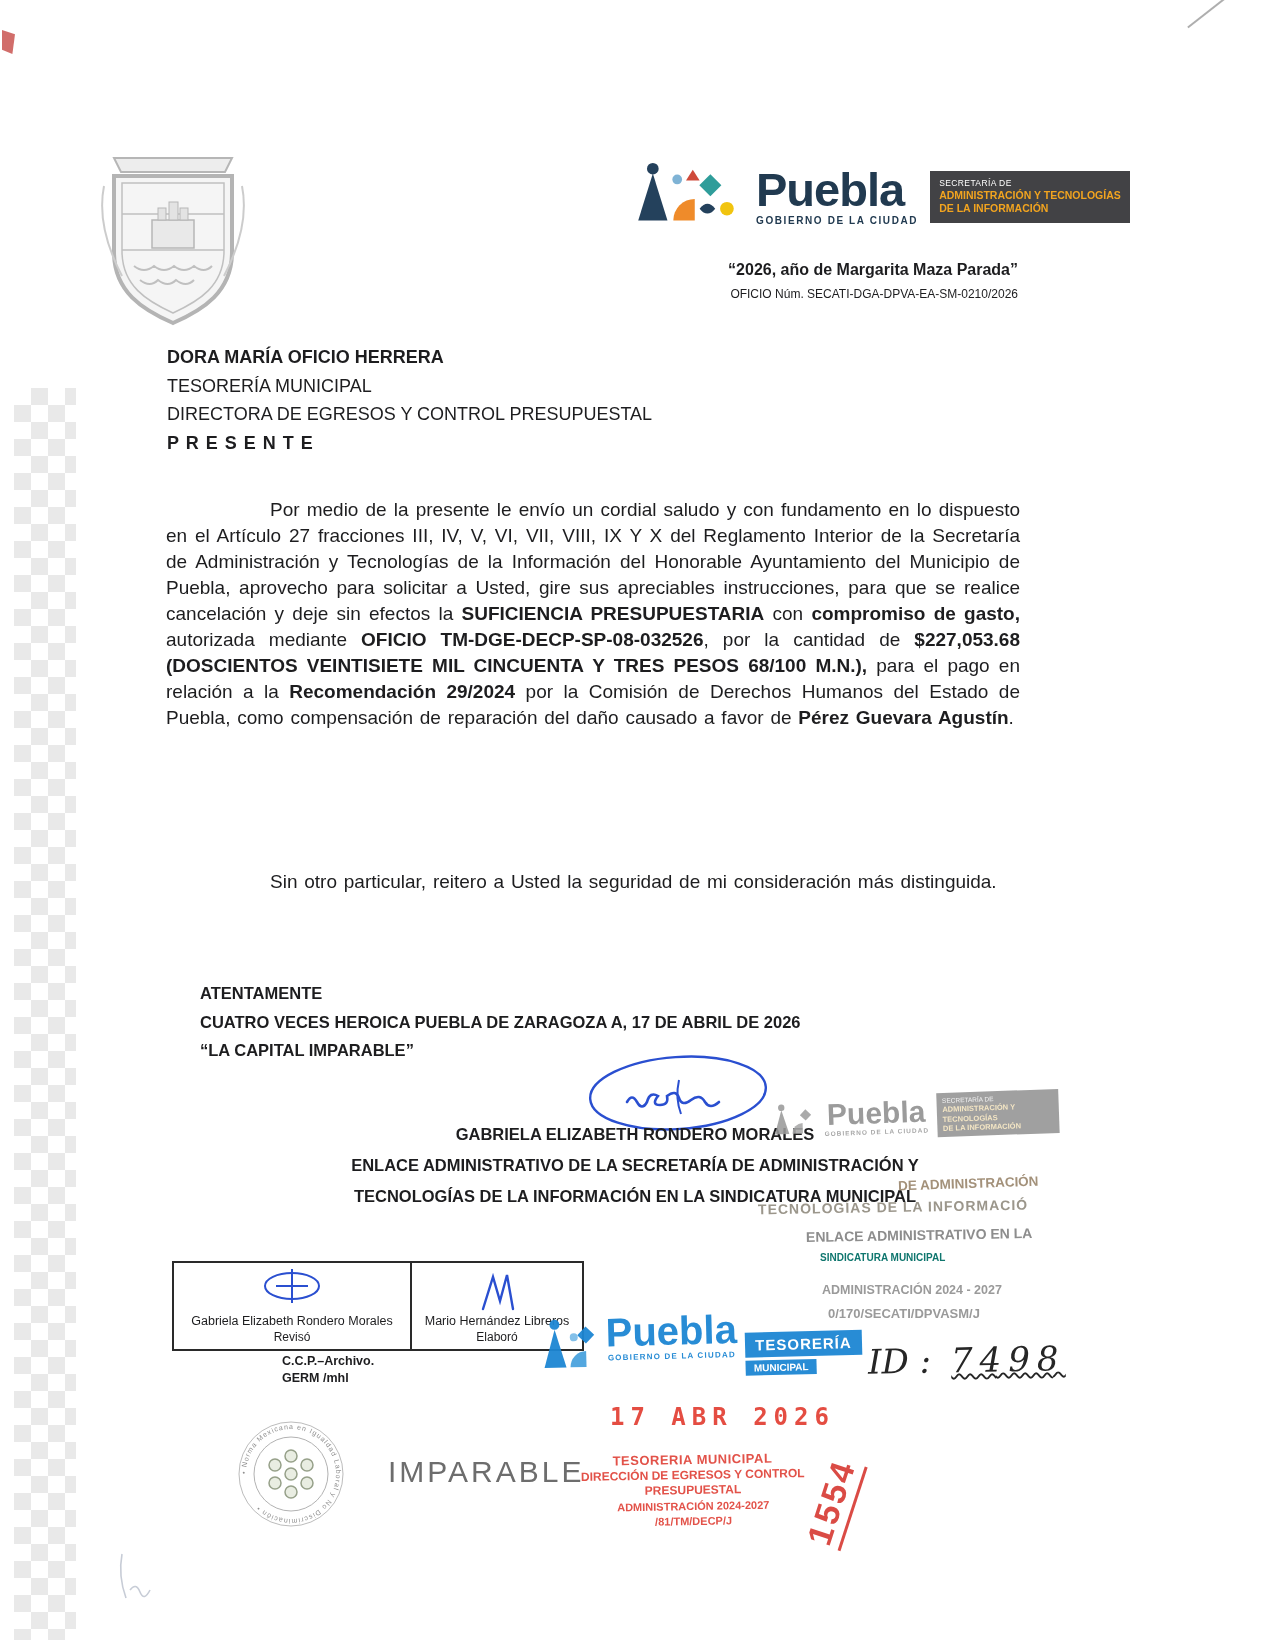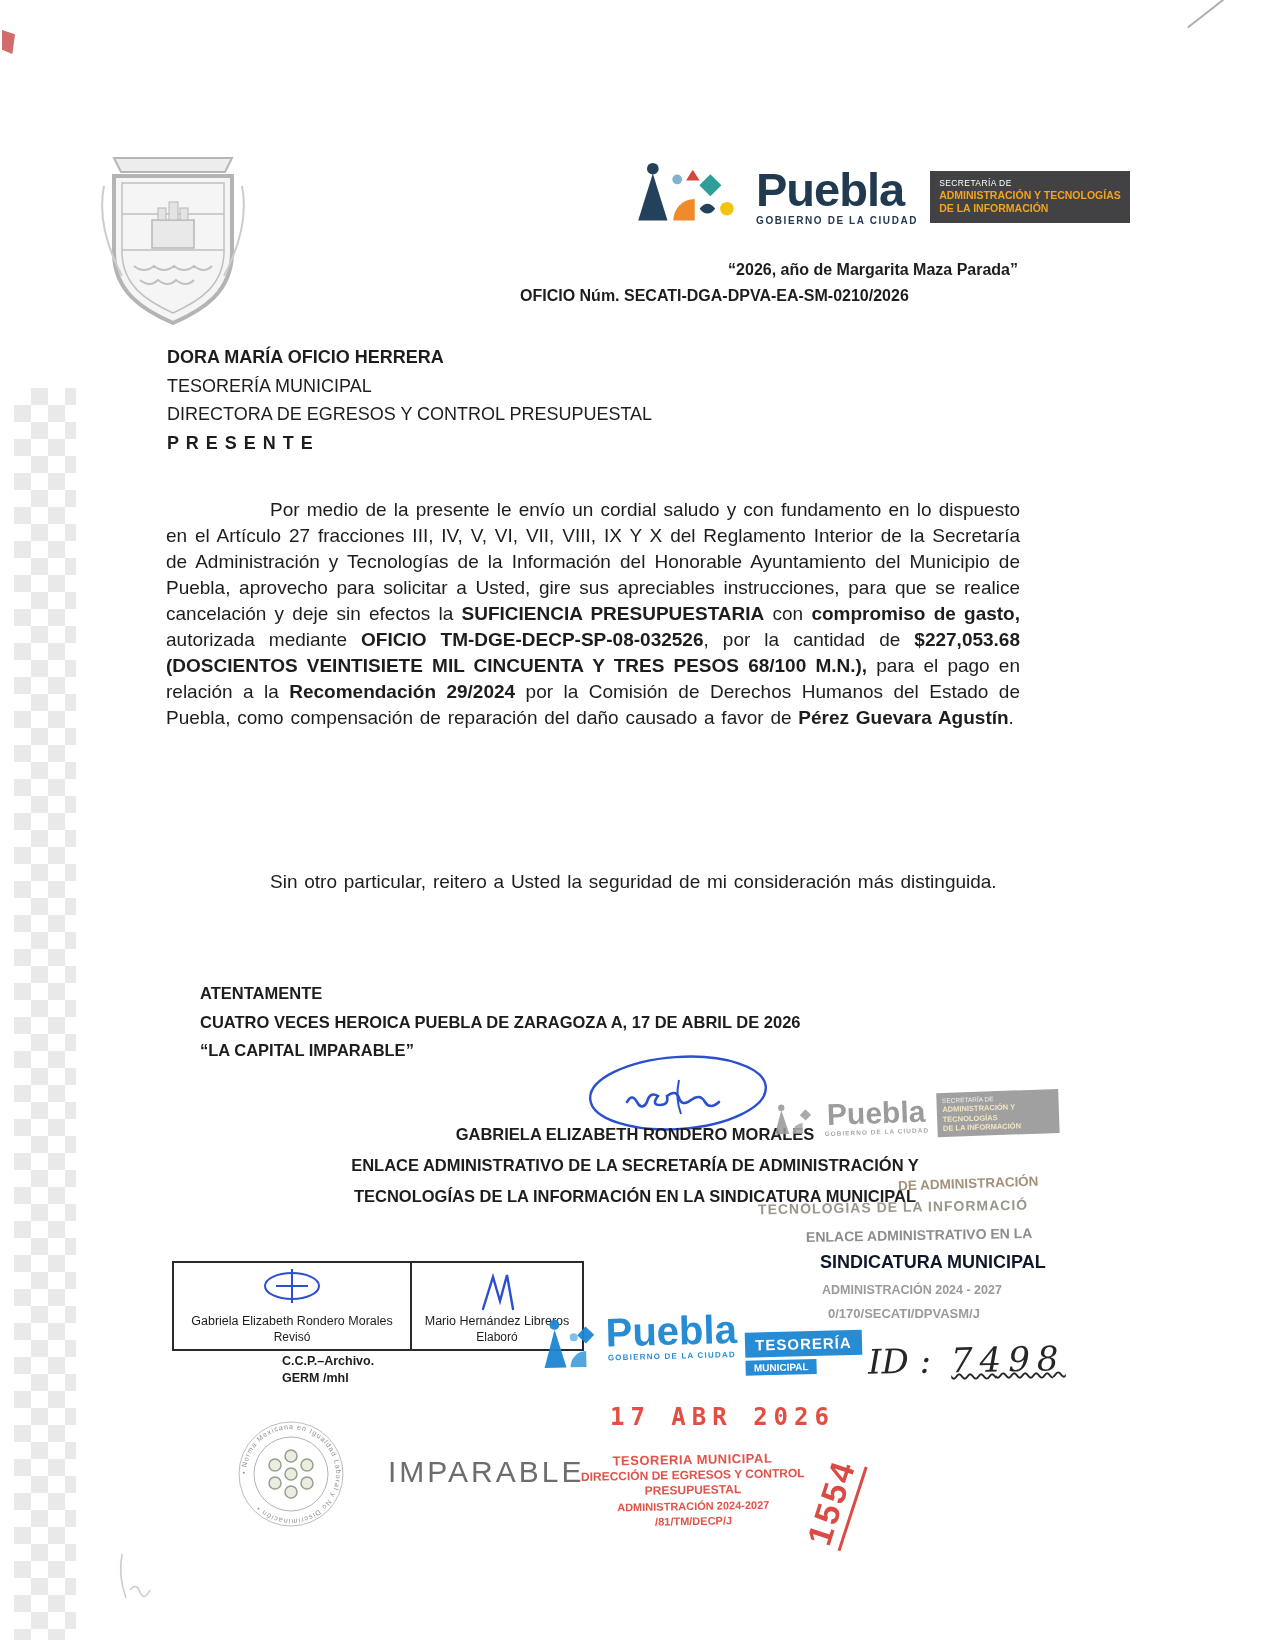--- a/index.html
+++ b/index.html
@@ -26,21 +26,21 @@
 
   
   .hdr{position:absolute;left:626px;top:158px;display:flex;align-items:center;gap:12px}
   .brand{font-size:47px;font-weight:bold;color:#213a50;line-height:.92;letter-spacing:-1px}
   .brand-sub{font-size:10px;font-weight:bold;letter-spacing:1.6px;color:#213a50;margin-top:4px}
   .badge{width:200px;background:#424245;color:#fff;padding:7px 9px;line-height:1.28}
   .badge .l1{font-size:8.5px;letter-spacing:.4px}
   .badge .acc{font-size:10.5px;font-weight:bold;color:#f2a41f}
 
   .quote{position:absolute;left:520px;top:261px;width:498px;text-align:right;font-weight:bold;font-size:16px}
-  .oficio{position:absolute;left:520px;top:287px;width:498px;text-align:left;font-weight:bold;font-size:16px}
+  .oficio{position:absolute;left:520px;top:287px;width:498px;text-align:right;font-weight:normal;font-size:12px}
 
   .addr{position:absolute;left:167px;top:343px;font-size:18px;line-height:28.5px}
   .addr-name{font-weight:bold}
   .presente{font-weight:bold;letter-spacing:1px}
 
   .para{position:absolute;left:166px;width:854px;text-align:justify;font-size:19px;line-height:26px;
         text-indent:104px;word-spacing:1.5px}
   .p1{top:497px}
   .p2{top:869px}
 
@@ -59,21 +59,21 @@
   .sg-brand{font-size:30px;font-weight:bold;color:#8e8e8e;line-height:.9}
   .sg-sub{font-size:6.5px;font-weight:bold;color:#9c9c9c;letter-spacing:1px;margin-top:2px}
   .sg-badge{background:#939393;color:#f3f3f3;padding:4px 6px;width:122px;line-height:1.25}
   .sg-badge .l1{font-size:6.5px}
   .sg-badge .acc{font-size:7.5px;font-weight:bold;color:#f3e3bd}
 
   .faded{position:absolute;font-weight:bold;white-space:nowrap}
   .f0{left:898px;top:1176px;color:#a3917a;font-size:13.5px;transform:rotate(-2deg)}
   .f1{left:758px;top:1199px;color:#9b968b;font-size:14px;transform:rotate(-1deg);letter-spacing:1px}
   .f2{left:806px;top:1227px;color:#8d8d8d;font-size:14px;transform:rotate(-1deg)}
-  .f3{left:820px;top:1252px;color:#0f172a;font-size:18px}
+  .f3{left:820px;top:1252px;color:#0f766e;font-size:10px}
   .f4{left:822px;top:1283px;color:#9a9a9a;font-size:12.5px}
   .f5{left:828px;top:1306px;color:#9a9a9a;font-size:13px}
 
   
   .sig-table{position:absolute;left:172px;top:1261px;width:412px;height:90px;border:2px solid #2a2a2a;
              display:grid;grid-template-columns:236px 172px}
   .cell{position:relative;display:flex;flex-direction:column;justify-content:flex-end;align-items:center;
         padding-bottom:5px}
   .cell+.cell{border-left:2px solid #2a2a2a}
   .cell .name{font-size:12.5px}

